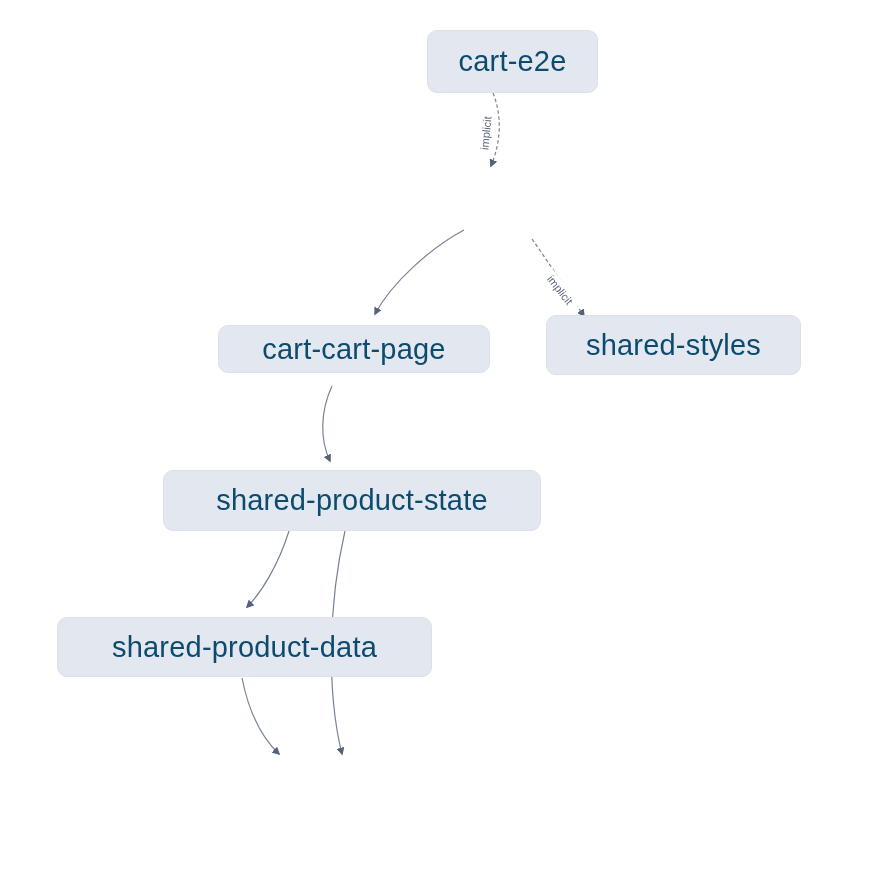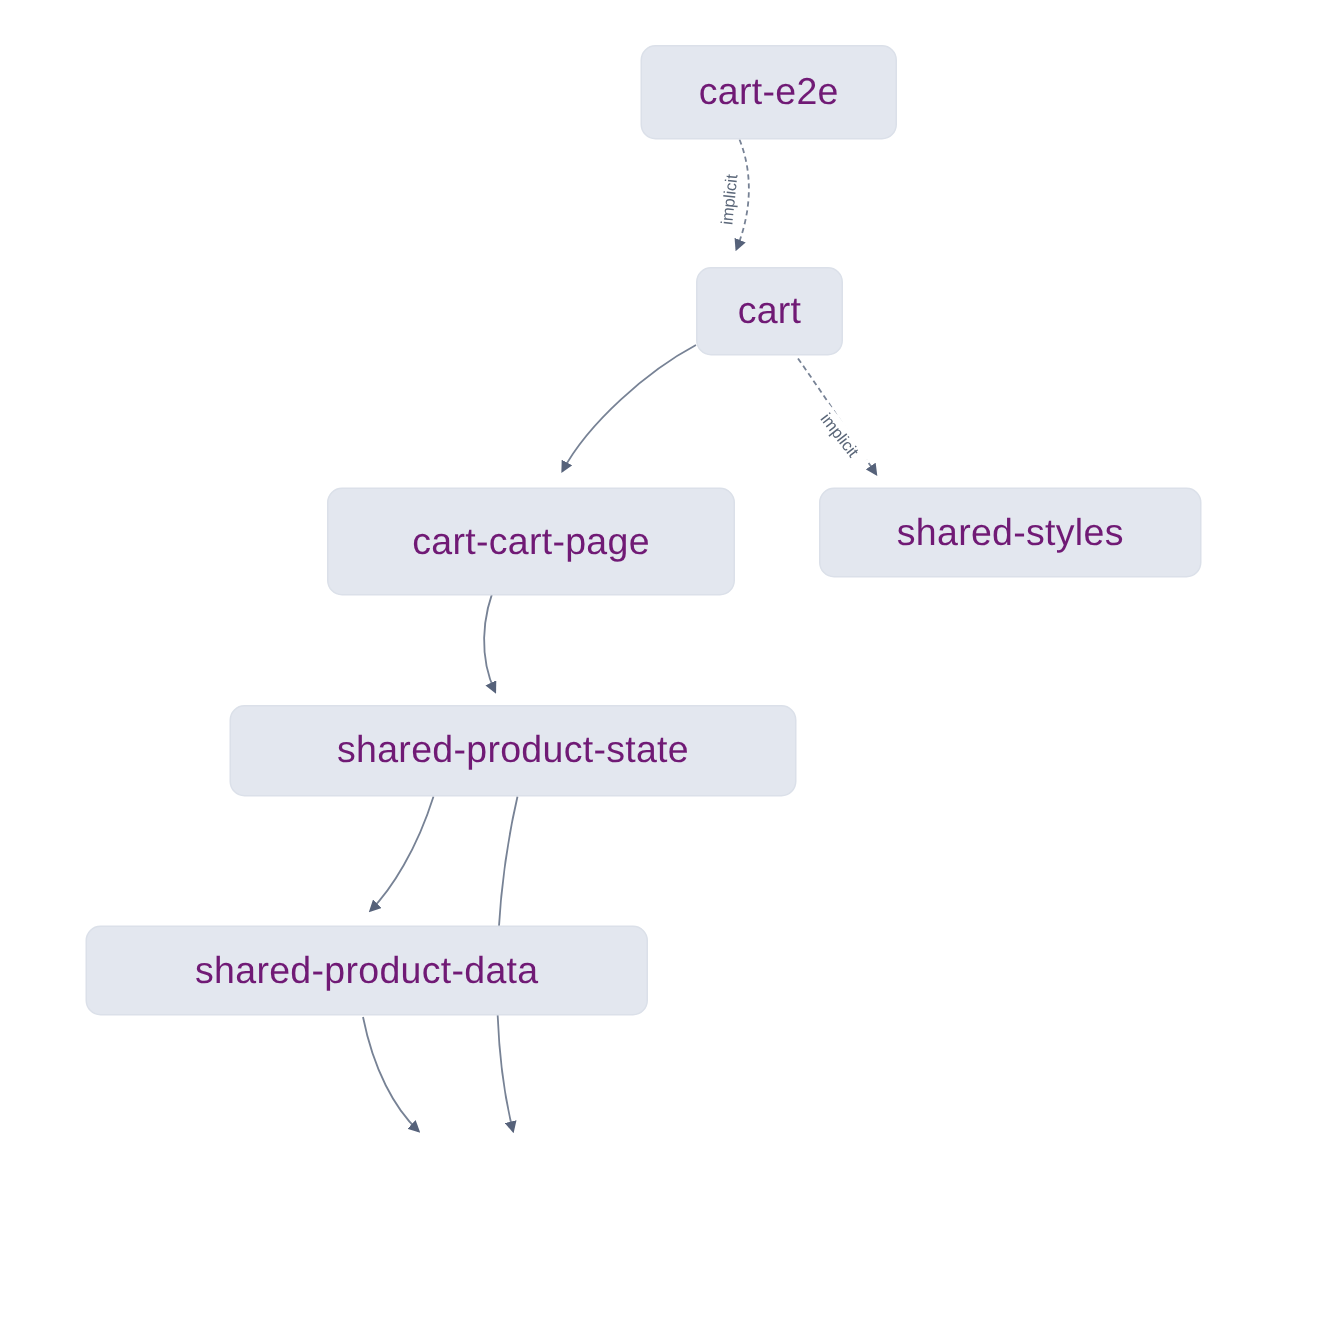--- a/index.html
+++ b/index.html
@@ -33,22 +33,22 @@
     dominant-baseline: middle;
   }
   .node {
     position: absolute;
     display: flex;
     align-items: center;
     justify-content: center;
     background: #e3e7ef;
     border: 1px solid #dbe0e9;
     border-radius: 10px;
-    color: #701a75;
-    font-size: 25px;
+    color: #0c4a6e;
+    font-size: 29px;
     letter-spacing: 0.2px;
     white-space: nowrap;
     box-sizing: border-box;
     cursor: pointer;
   }
 </style>
 </head>
 <body>
 
 <div class="canvas">
@@ -79,24 +79,23 @@
       <text class="edge-label" x="0" y="1">implicit</text>
     </g>
     <g transform="translate(560,290) rotate(52)">
       <rect class="edge-label-bg" x="-24" y="-7" width="48" height="14"></rect>
       <text class="edge-label" x="0" y="1">implicit</text>
     </g>
   </svg>
 
   <div class="node" style="left:427px; top:30px;  width:171px; height:63px;">cart-e2e</div>
 
-  <div class="node" style="left:464px; top:178px; width:98px;  height:59px;">cart</div>
 
-  <div class="node" style="left:218px; top:325px; width:272px; height:72px;">cart-cart-page</div>
+  <div class="node" style="left:218px; top:325px; width:272px; height:48px;">cart-cart-page</div>
 
-  <div class="node" style="left:546px; top:325px; width:255px; height:60px;">shared-styles</div>
+  <div class="node" style="left:546px; top:315px; width:255px; height:60px;">shared-styles</div>
 
-  <div class="node" style="left:153px; top:470px; width:378px; height:61px;">shared-product-state</div>
+  <div class="node" style="left:163px; top:470px; width:378px; height:61px;">shared-product-state</div>
 
   <div class="node" style="left:45px;  top:617px; width:375px; height:60px;margin-left:12px;">shared-product-data</div>
 
 
 </div>
 
 </body></html>

